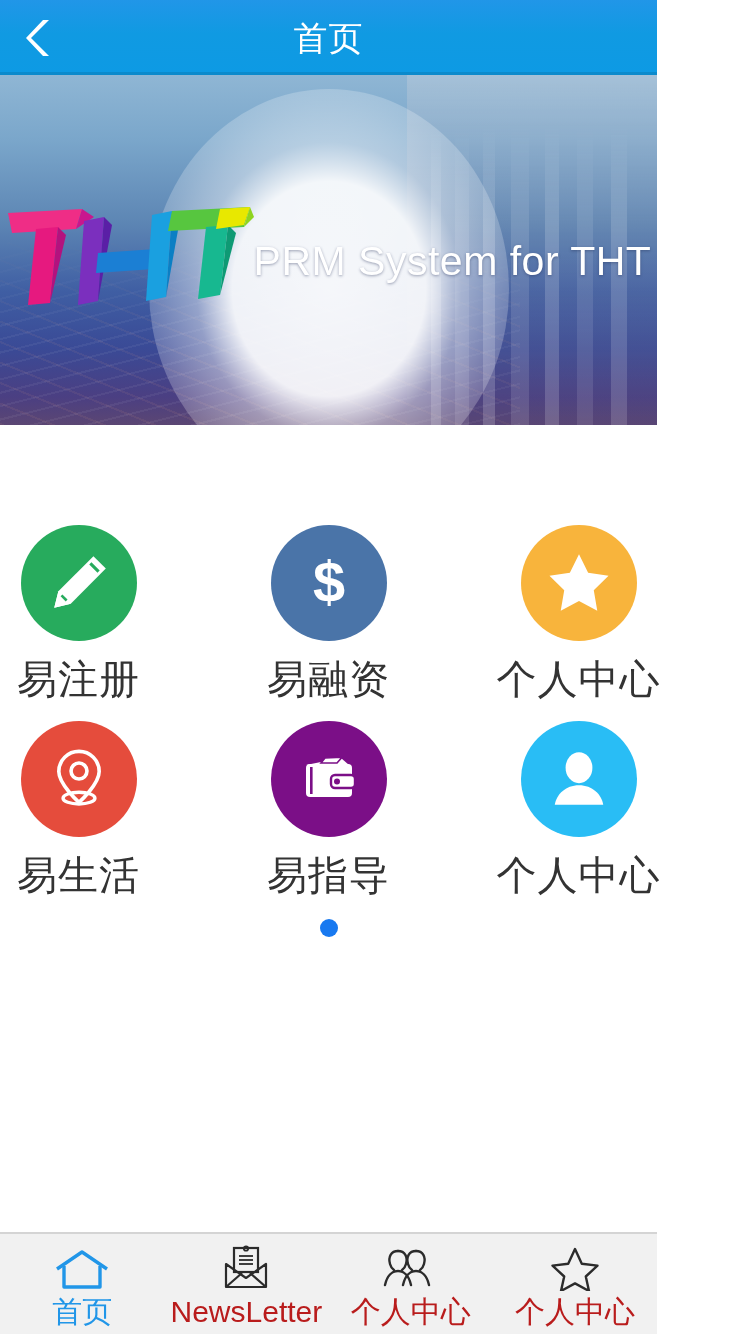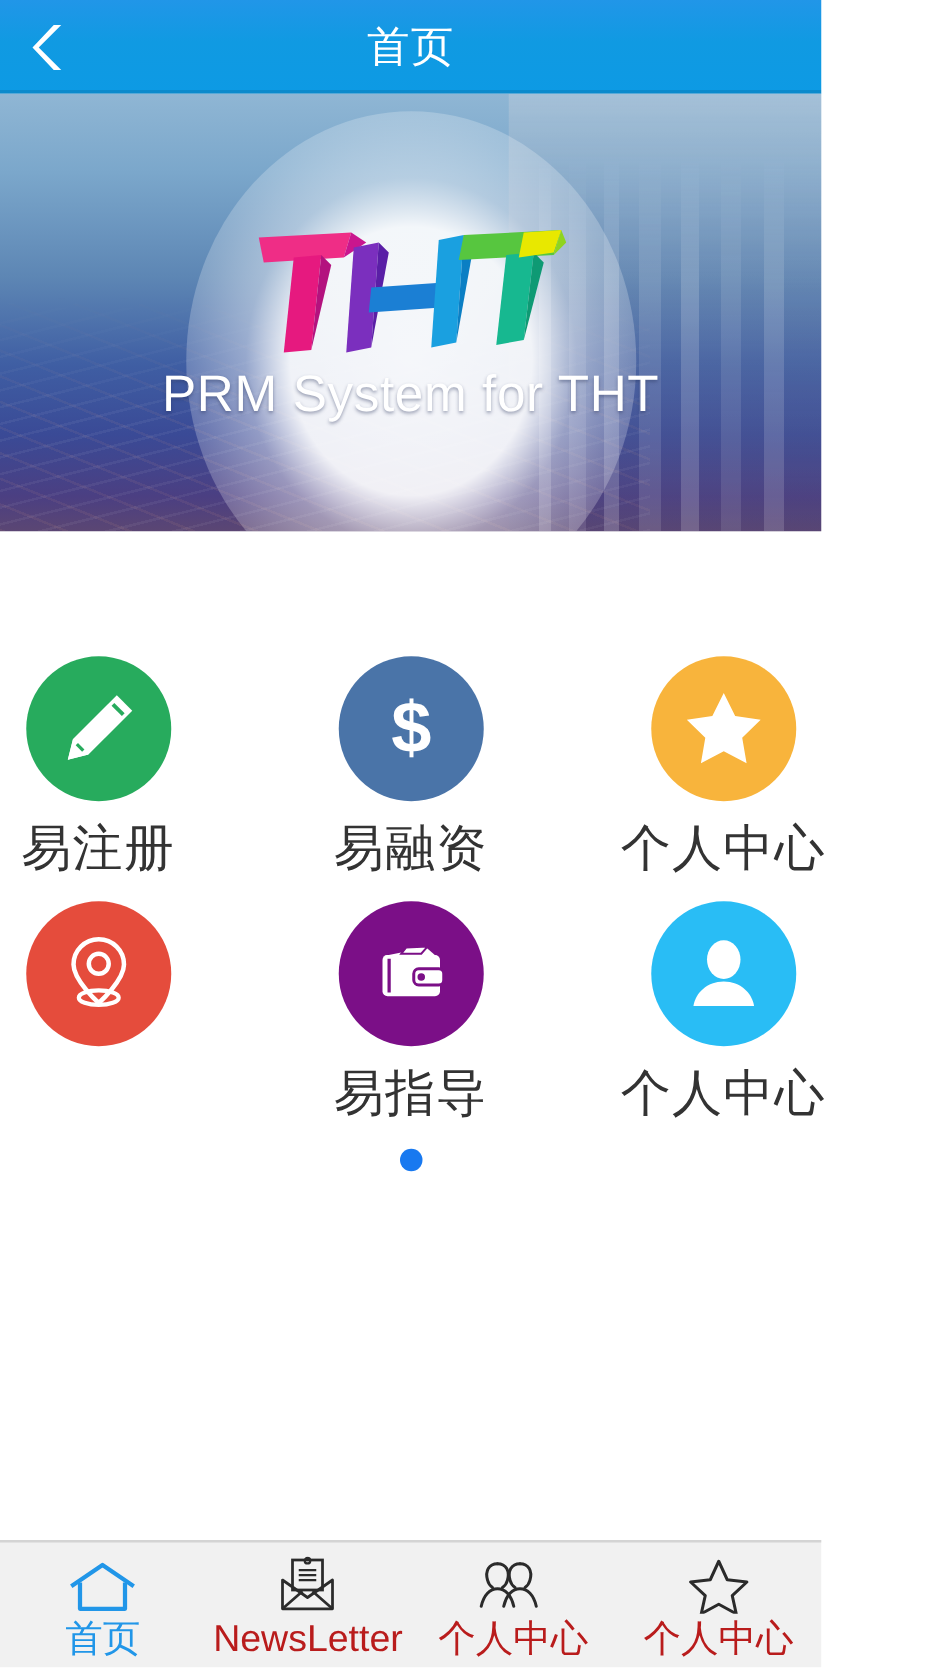--- a/index.html
+++ b/index.html
@@ -125,21 +125,21 @@
        rgba(255,255,255,0.92) 38%,
        rgba(255,255,255,0.45) 52%,
        rgba(255,255,255,0.28) 66%,
        rgba(255,255,255,0.12) 80%,
        rgba(255,255,255,0.0) 100%);
   }
   .banner-inner {
     position: absolute;
     left: 0; right: 0; top: 0; bottom: 0;
     display: flex;
-    flex-direction: column;
+    flex-direction: row;
     align-items: center;
     justify-content: center;
     padding-top: 22px;
   }
   .tht-logo {
     display: block;
     margin-bottom: 4px;
   }
   .banner-tagline {
     color: #ffffff;
@@ -317,20 +317,21 @@
       </div>
 
       <div class="grid-item">
         <div class="grid-icon" style="background:#e54c3c">
           <svg width="68" height="68" viewBox="0 0 64 64" aria-hidden="true">
             <path d="M32 6 C21.5 6 13 14.5 13 25 C13 37 32 54 32 54 C32 54 51 37 51 25 C51 14.5 42.5 6 32 6 Z" fill="none" stroke="#ffffff" stroke-width="3.4"></path>
             <circle cx="32" cy="24.5" r="7.5" fill="none" stroke="#ffffff" stroke-width="3.4"></circle>
             <ellipse cx="32" cy="50" rx="15" ry="5.5" fill="none" stroke="#ffffff" stroke-width="3.2"></ellipse>
           </svg>
         </div>
+        <div class="grid-label">易生活</div>
       </div>
 
       <div class="grid-item">
         <div class="grid-icon" style="background:#7b0f87">
           <svg width="64" height="64" viewBox="0 0 64 64" aria-hidden="true">
             <path d="M9 18 L44 11 L52 18 L9 18 Z" fill="#ffffff"></path>
             <rect x="9" y="17" width="46" height="33" rx="4" fill="#ffffff"></rect>
             <rect x="13" y="20" width="2.6" height="27" fill="#7b0f87"></rect>
             <rect x="34" y="28" width="24" height="13" rx="4" fill="#ffffff" stroke="#7b0f87" stroke-width="2.4"></rect>
             <circle cx="40" cy="34.5" r="3" fill="#7b0f87"></circle>

